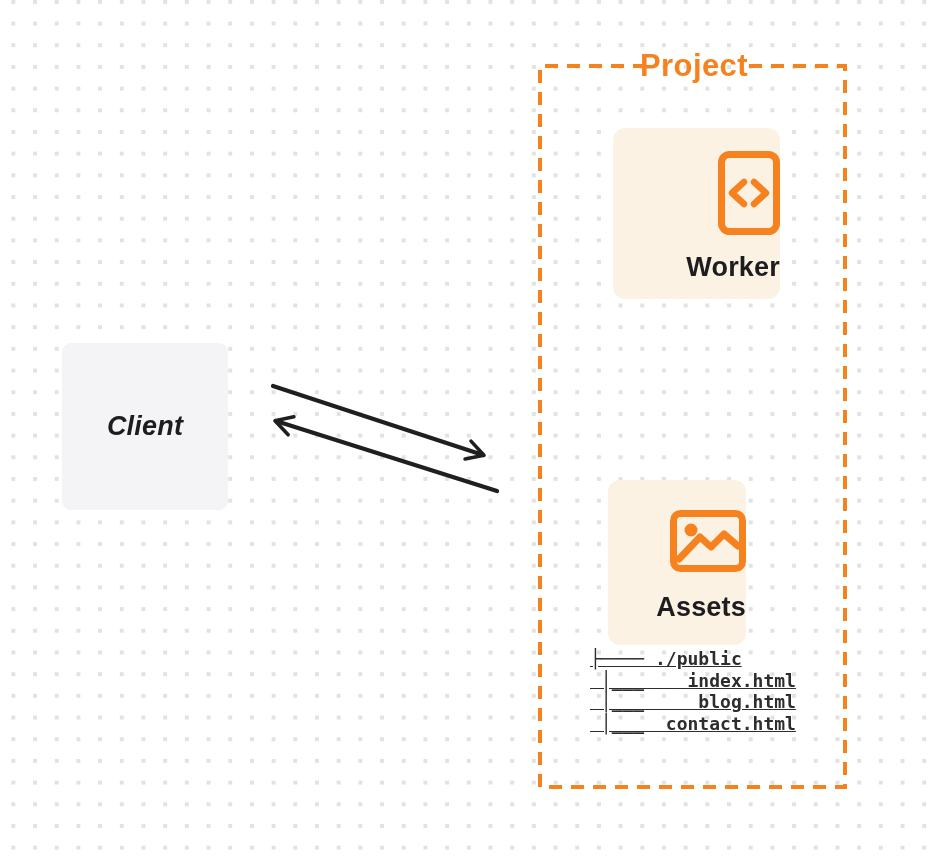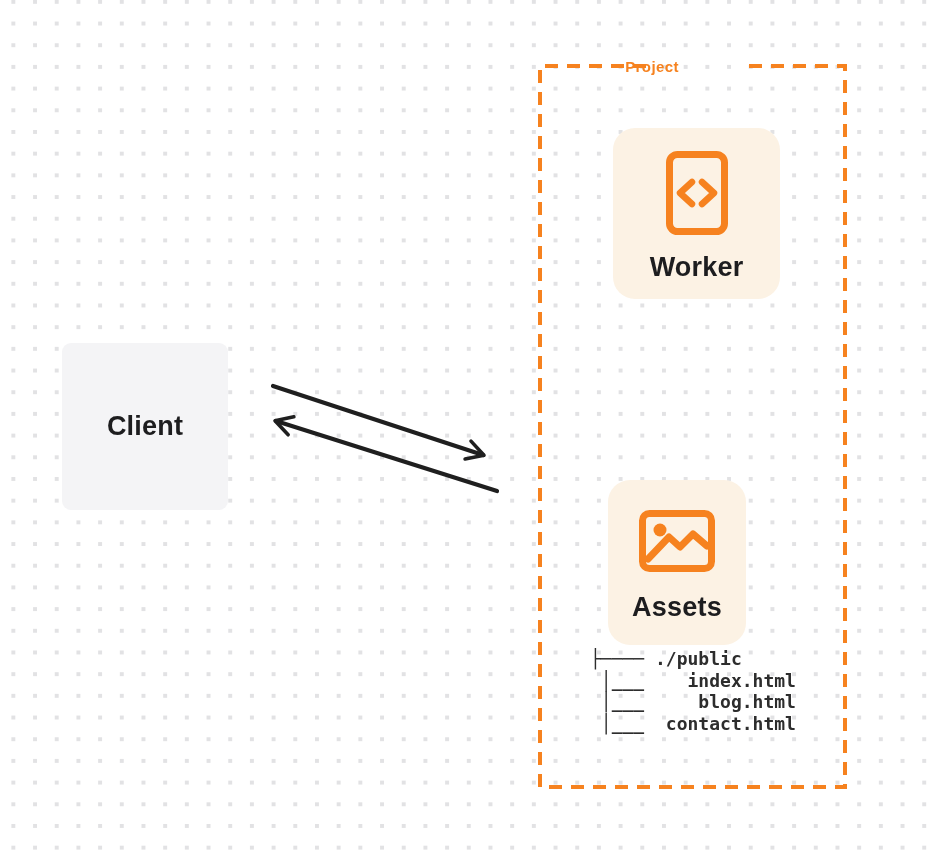--- a/index.html
+++ b/index.html
@@ -15,50 +15,51 @@
     background-size:21.7px 21.7px;
     background-position:2.5px -9px;
   }
   .overlay{position:absolute;left:0;top:0;width:938px;height:860px;pointer-events:none;}
 
   .client-box{
     position:absolute;left:62px;top:343px;width:166px;height:167px;
     background:#f4f4f6;border-radius:9px;
     display:flex;align-items:center;justify-content:center;
   }
-  .client-box .label{font-size:27px;font-weight:700;color:#1d1d1f;letter-spacing:.2px;}
+  .client-box .label{font-size:27px;font-weight:700;color:#1d1d1f;letter-spacing:.2px;font-style:italic;}
 
   .request-label{
     position:absolute;left:279px;top:339px;
     font-size:20px;font-weight:700;color:#1a1a1a;letter-spacing:.2px;
     white-space:nowrap;
   }
 
   .project-label{
-    position:absolute;left:652px;top:66px;transform:translate(-50%,-50%);
-    font-size:15px;font-weight:700;color:#f6821f;letter-spacing:.4px;
+    position:absolute;left:694px;top:66px;transform:translate(-50%,-50%);
+    font-size:31px;font-weight:700;color:#f6821f;letter-spacing:.4px;
     white-space:nowrap;
   }
 
   .card{
-    position:absolute;background:#fcf2e4;border-radius:22px;
-    display:flex;flex-direction:column;align-items:center;
+    position:absolute;background:#fcf2e4;border-radius:12px;
+    display:flex;flex-direction:column;align-items:flex-end;
   }
   .card .label{font-size:27px;font-weight:700;color:#1d1d1f;letter-spacing:.2px;}
   .worker-card{left:613px;top:128px;width:167px;height:171px;padding-top:23px;box-sizing:border-box;}
   .worker-card .label{margin-top:17px;}
   .assets-card{left:608px;top:480px;width:138px;height:165px;padding-top:30px;box-sizing:border-box;}
   .assets-card .label{margin-top:20px;}
   .icon svg{display:block;}
 
   .file-tree{
     position:absolute;left:590px;top:648px;margin:0;
     font-family:"DejaVu Sans Mono",monospace;
     font-size:18px;line-height:21.5px;font-weight:700;color:#2d2d2d;
     white-space:pre;
+    text-decoration:underline;
   }
 </style>
 </head>
 <body>
 
 <div class="canvas">
 
   <svg class="overlay" width="938" height="860" viewBox="0 0 938 860" xmlns="http://www.w3.org/2000/svg">
     <defs>
       <marker id="arrowhead" viewBox="0 0 12 12" refX="9.5" refY="6" markerWidth="6" markerHeight="6" orient="auto" markerUnits="strokeWidth">

